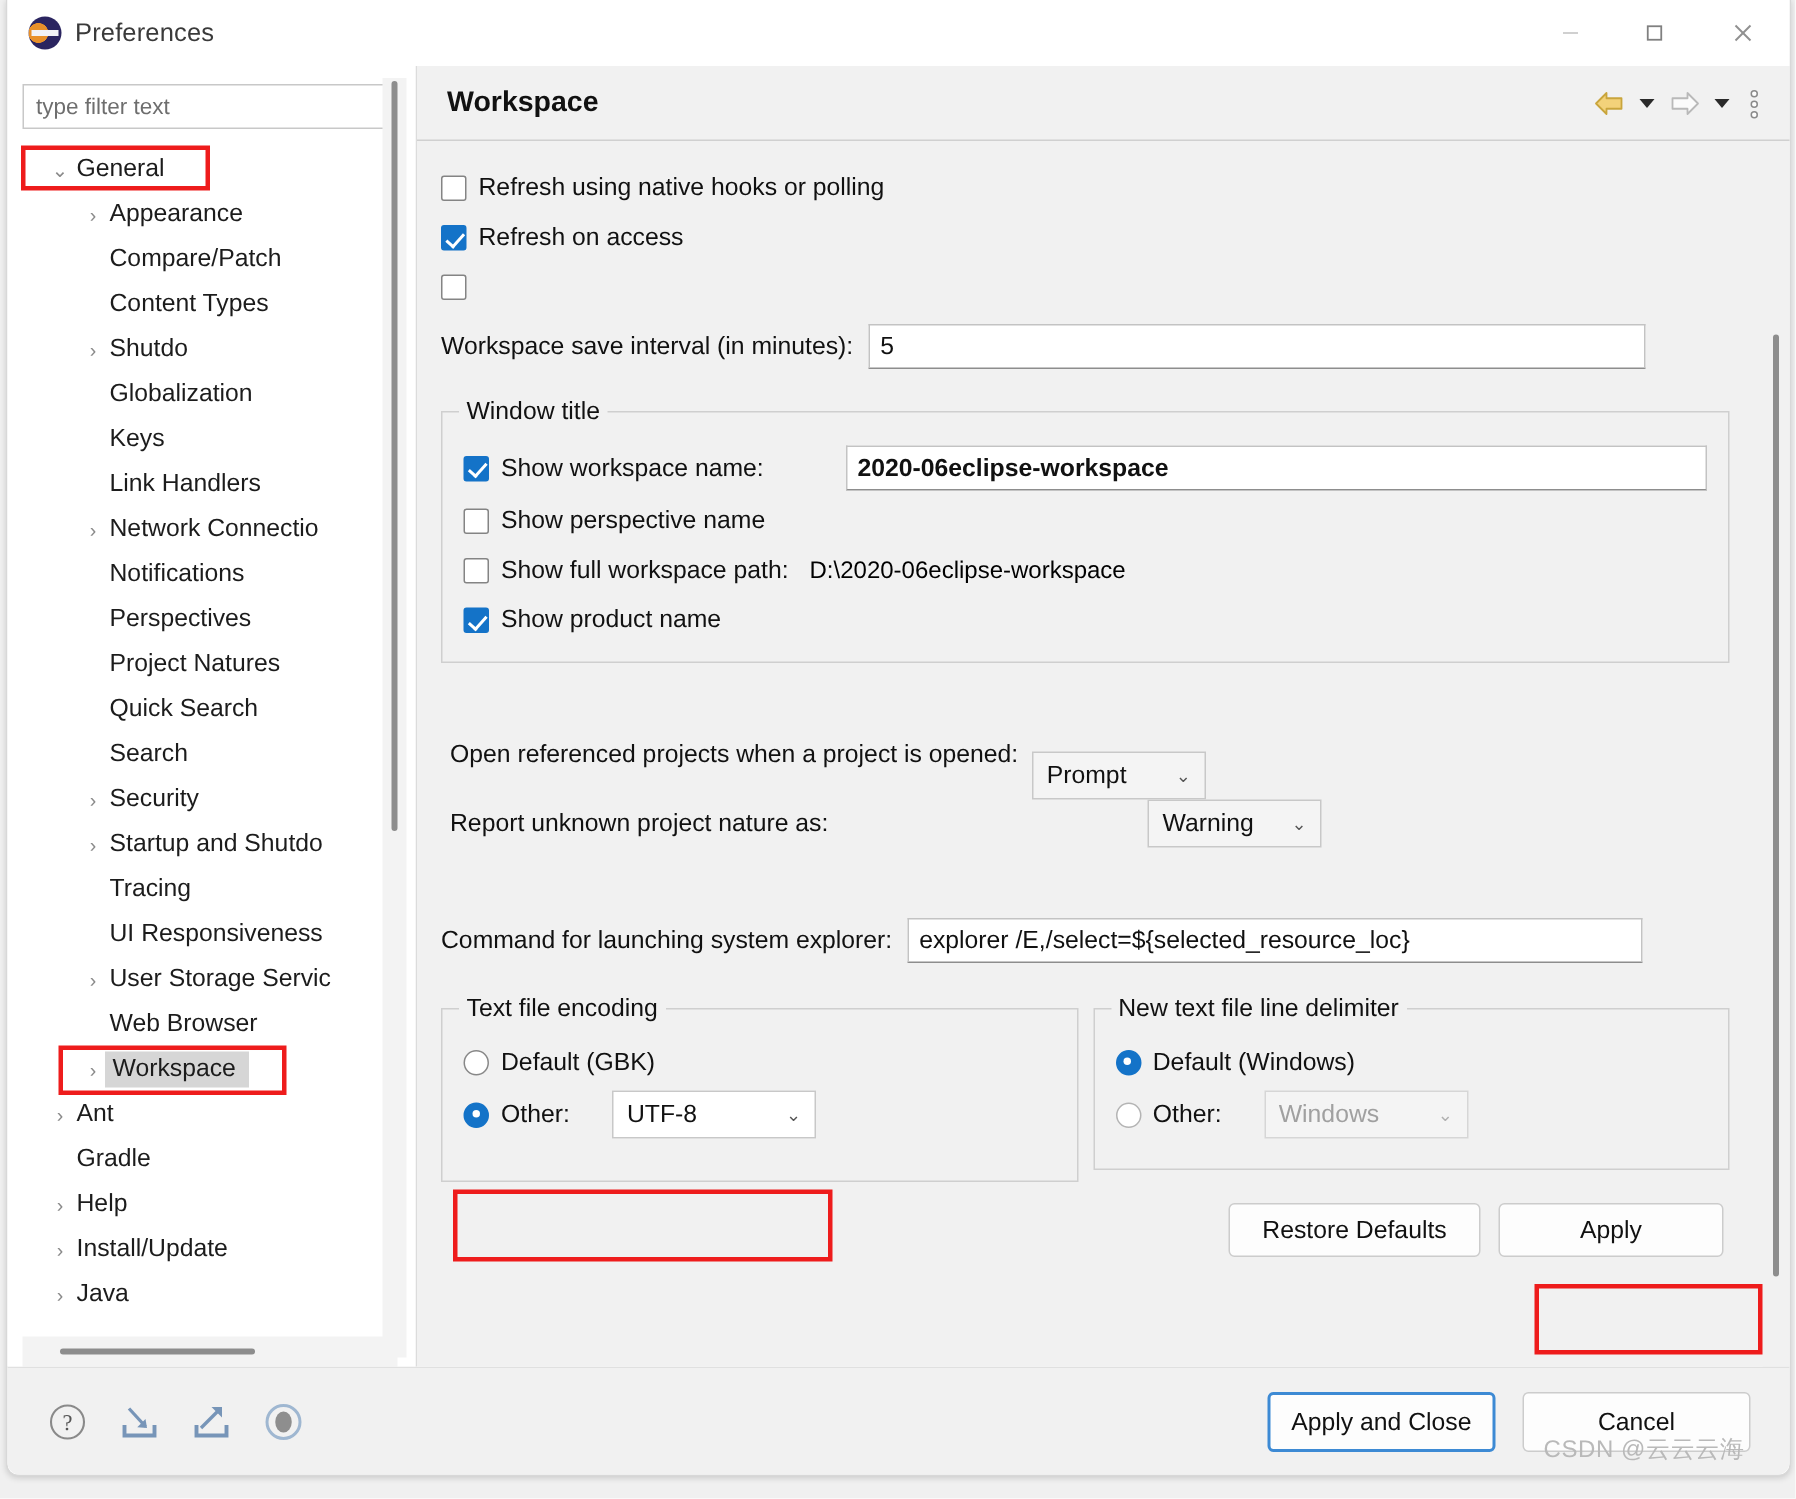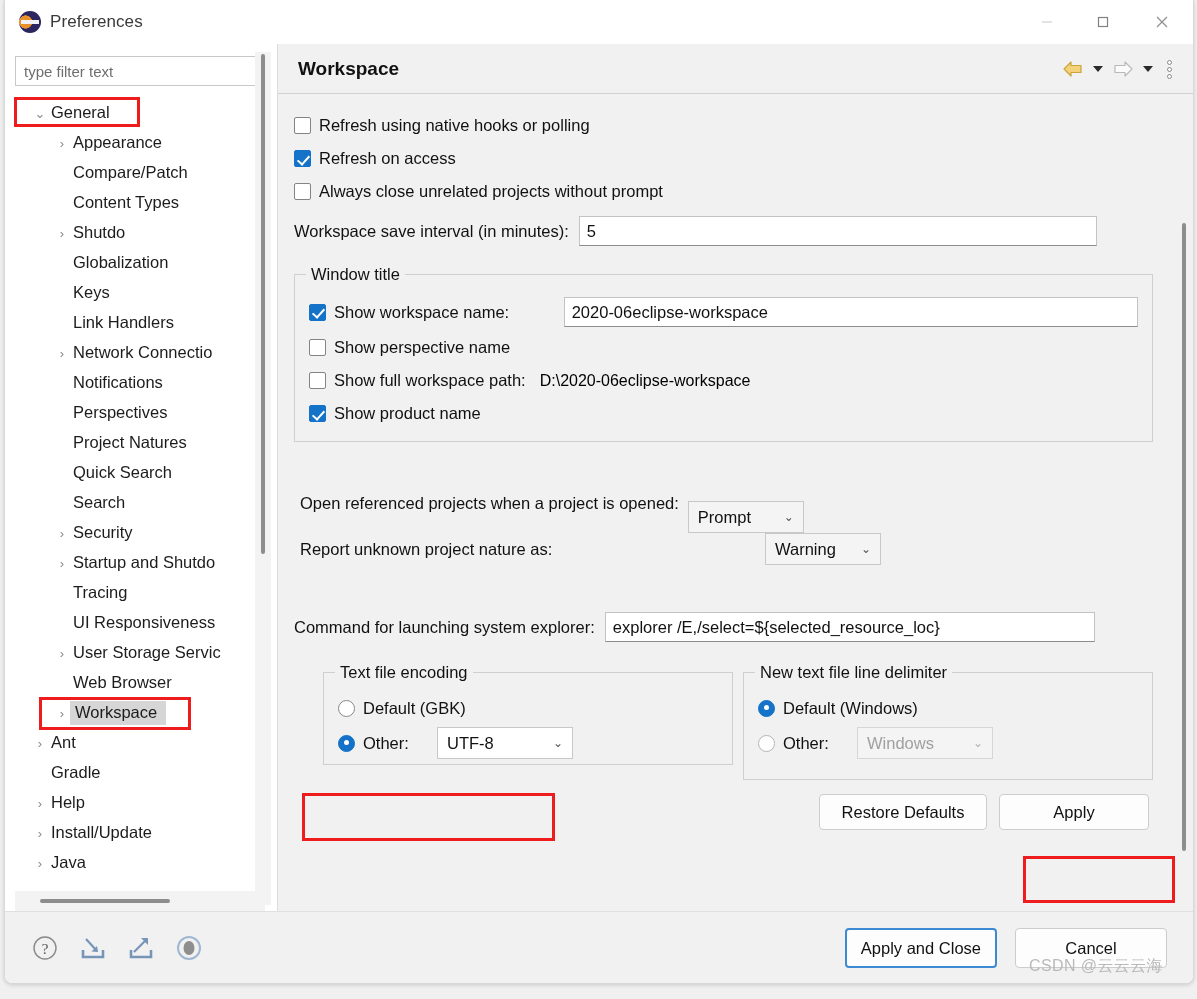--- a/index.html
+++ b/index.html
@@ -529,35 +529,34 @@
           <div class="row cbrow">
             <span class="chk"></span>
             <label class="ct">Refresh using native hooks or polling</label>
           </div>
           <div class="row cbrow">
             <span class="chk on"></span>
             <label class="ct">Refresh on access</label>
           </div>
           <div class="row cbrow">
             <span class="chk"></span>
-            <label class="ct">Always close unrelated projects without prompt</label>
           </div>
 
           <div class="row" style="margin-top:6px; height:34px;">
             <label class="ct">Workspace save interval (in minutes):</label>
             <input class="txt-input" style="width: 518px; margin-left: 10px;" type="text" value="5">
           </div>
 
           <div class="group" style="margin-top:26px; height:168px;">
             <div class="gtitle">Window title</div>
 
             <div class="row" style="height:38px;">
               <span class="chk on"></span>
               <label class="ct" style="width:232px;">Show workspace name:</label>
-              <input class="txt-input" style="width: 580px;" type="text" value="2020-06eclipse-workspace">
+              <input class="txt-input" style="width: 580px; font-weight: bold;" type="text" value="2020-06eclipse-workspace">
             </div>
 
             <div class="row cbrow">
               <span class="chk"></span>
               <label class="ct">Show perspective name</label>
             </div>
 
             <div class="row cbrow">
               <span class="chk"></span>
               <label class="ct">Show full workspace path:</label>
@@ -586,21 +585,21 @@
             </div>
           </div>
 
           <div class="row" style="margin-top:42px; height:34px;">
             <label class="ct">Command for launching system explorer:</label>
             <input class="txt-input" style="width: 490px; margin-left: 10px;" type="text" value="explorer /E,/select=${selected_resource_loc}">
           </div>
 
           <div class="row" style="margin-top:28px; align-items:stretch;">
 
-            <div class="group" style="width:428px; height:93px;margin-left:29px;">
+            <div class="group" style="width:428px; height:116px;">
               <div class="gtitle">Text file encoding</div>
               <div class="row" style="height:34px;">
                 <span class="rad"></span>
                 <label class="ct">Default (GBK)</label>
               </div>
               <div class="row" style="height:36px;">
                 <span class="rad on"></span>
                 <label class="ct" style="width:74px;">Other:</label>
                 <div class="combo white" style="width:136px;">
                   <span>UTF-8</span>

